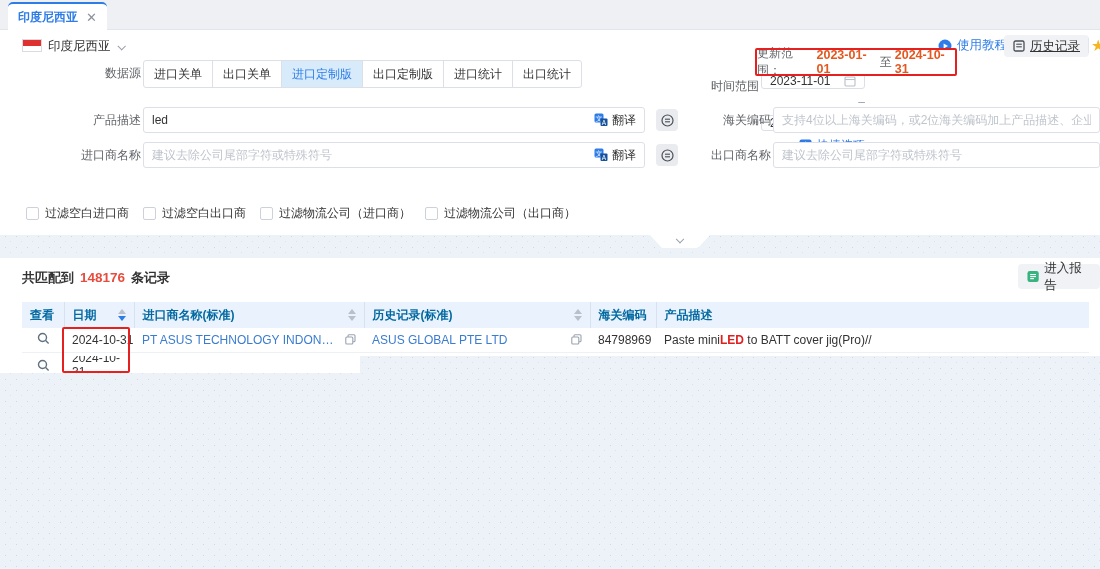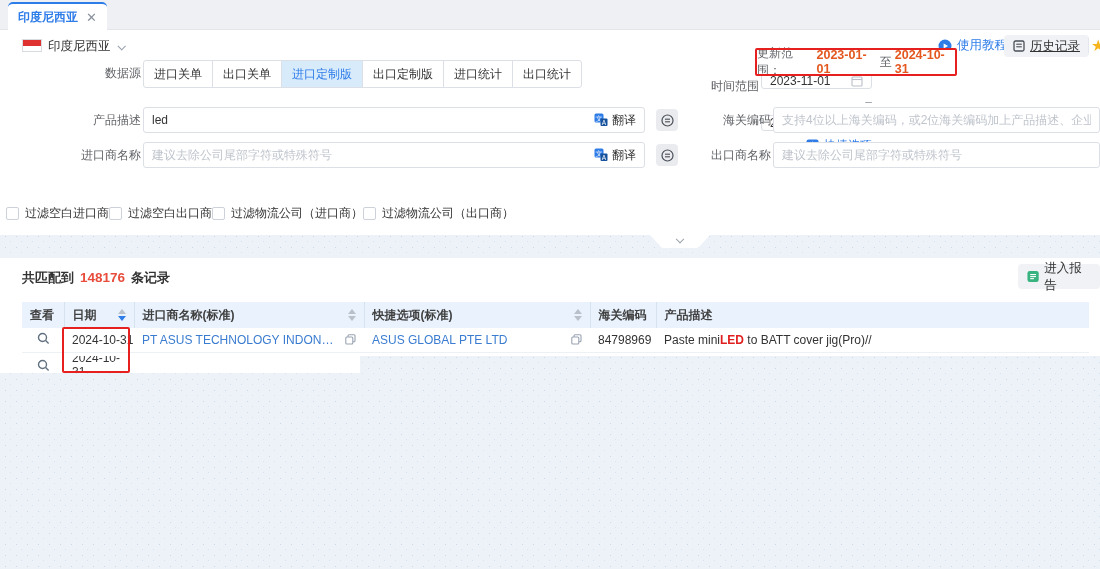--- a/index.html
+++ b/index.html
@@ -46,27 +46,27 @@
               font-size:12px; color:#333; margin-left:-1px; cursor:pointer; white-space:nowrap; }
   .seg span:first-child { border-radius:3px 0 0 3px; margin-left:0; }
   .seg span:last-child { border-radius:0 3px 3px 0; }
   .seg span.sel { background:#d7ebfb; color:#2e7ce8; }
   .inp { border:1px solid #dcdfe5; border-radius:3px; height:26px; background:#fff; display:flex; align-items:center; }
   .inp input { border:none; outline:none; flex:1; height:100%; padding:0 8px; font-size:12px; color:#333;
                font-family:inherit; background:transparent; }
   .inp input::placeholder { color:#bfc4cc; }
   .translate { display:flex; align-items:center; gap:4px; font-size:12px; color:#333; padding-right:8px; cursor:pointer; flex:none; }
   .sqbtn { width:22px; height:22px; background:#e9ebef; border-radius:4px; display:flex; align-items:center; justify-content:center; cursor:pointer; }
-  .datebox { border:1px solid #dcdfe5; border-radius:3px; height:26px; display:flex; align-items:center; padding:0 8px; gap:11px; background:#fff; }
+  .datebox { border:1px solid #dcdfe5; border-radius:3px; height:26px; display:flex; align-items:center; padding:0 8px; gap:4px; background:#fff; }
   .datebox input { border:none; outline:none; width:70px; font-size:12px; color:#333; font-family:inherit; }
   .quick { display:flex; align-items:center; gap:5px; color:#2e7ce8; font-size:12px; cursor:pointer; }
   .origin-select { display:flex; align-items:center; gap:8px; padding:0 10px; border-right:1px solid #dcdfe5;
                    height:100%; font-size:12px; color:#333; cursor:pointer; flex:none; }
   .origin-ph { flex:1; font-size:12px; color:#bfc4cc; padding:0 10px; }
-  .cbrow { left:6px; top:145px; display:flex; }
+  .cbrow { left:26px; top:145px; display:flex; gap:14px; }
   .cb { display:flex; align-items:center; gap:6px; font-size:12px; color:#333; cursor:pointer; }
   .cb i { width:13px; height:13px; border:1px solid #cdd2da; border-radius:2px; background:#fff; }
   .handle { left:650px; top:175px; width:60px; height:13px; background:#fff;
             clip-path:polygon(0 0,100% 0,80% 100%,20% 100%);
             display:flex; align-items:center; justify-content:center; cursor:pointer; }
   .handle .chev { transform:rotate(45deg) translate(-2px,-2px); }
 
   
   .redbox { border:2px solid #e61f1f; border-radius:2px; position:absolute; pointer-events:none; }
   .banner { left:757px; top:50px; width:198px; height:24px; display:flex; align-items:center; justify-content:center;
@@ -74,21 +74,21 @@
   .banner .lbl { color:#606266; }
   .banner b { color:#e4571e; font-size:12.5px; }
 
   
   .rpanel { left:0; top:258px; width:1100px; height:98px; background:#fff; }
   .match { left:22px; top:11px; font-size:13px; font-weight:bold; color:#333; display:flex; gap:6px; align-items:baseline; }
   .match .cnt { color:#e74c3c; font-size:13.5px; }
   .report-btn { left:1018px; top:6px; height:25px; background:#f0f2f5; border-radius:4px; display:flex;
                 align-items:center; gap:5px; padding:0 9px; font-size:12.5px; color:#333; cursor:pointer; }
   table.grid { position:absolute; left:22px; top:44px; width:1067px; border-collapse:collapse; table-layout:fixed; }
-  .grid th { background:#e9f2fd; height:26px; font-size:12px; color:#404040; text-align:left; padding:0 8px;
+  .grid th { background:#e9f2fd; height:26px; font-size:12px; color:#0369a1; text-align:left; padding:0 8px;
              border-right:1px solid #d6e2f0; font-weight:bold; white-space:nowrap; }
   .grid th:last-child { border-right:none; }
   .grid td { height:24px; font-size:12px; color:#333; padding:0 8px; border-bottom:1px solid #edf0f4;
              white-space:nowrap; overflow:hidden; background:#fff; }
   .thflex { display:flex; align-items:center; justify-content:space-between; }
   .sort { display:inline-flex; flex-direction:column; gap:2px; margin-left:4px; }
   .sort i { width:0; height:0; border-left:4px solid transparent; border-right:4px solid transparent; display:block; }
   .sort .up { border-bottom:5px solid #b9c0ca; }
   .sort .dn { border-top:5px solid #b9c0ca; }
   .sort .on { border-top-color:#2e7ce8; }
@@ -309,21 +309,21 @@
             <span class="thflex">
               <span>进口商名称(标准)</span>
               <span class="sort">
                 <i class="up"></i>
                 <i class="dn"></i>
               </span>
             </span>
           </th>
         <th>
             <span class="thflex">
-              <span>快捷选项(标准)</span>
+              <span>历史记录(标准)</span>
               <span class="sort">
                 <i class="up"></i>
                 <i class="dn"></i>
               </span>
             </span>
           </th>
         <th><span>海关编码</span></th>
         <th><span>产品描述</span></th>
       </tr>
     </thead>

